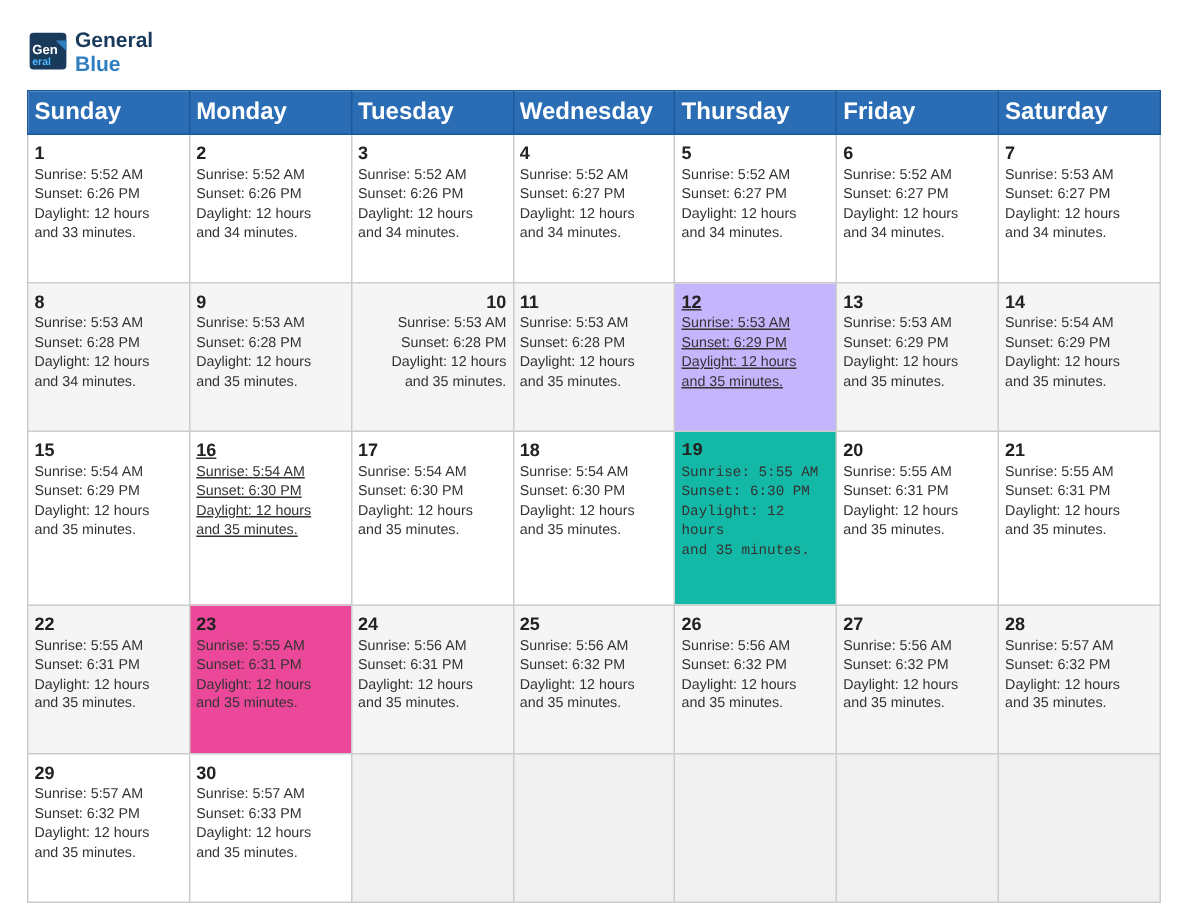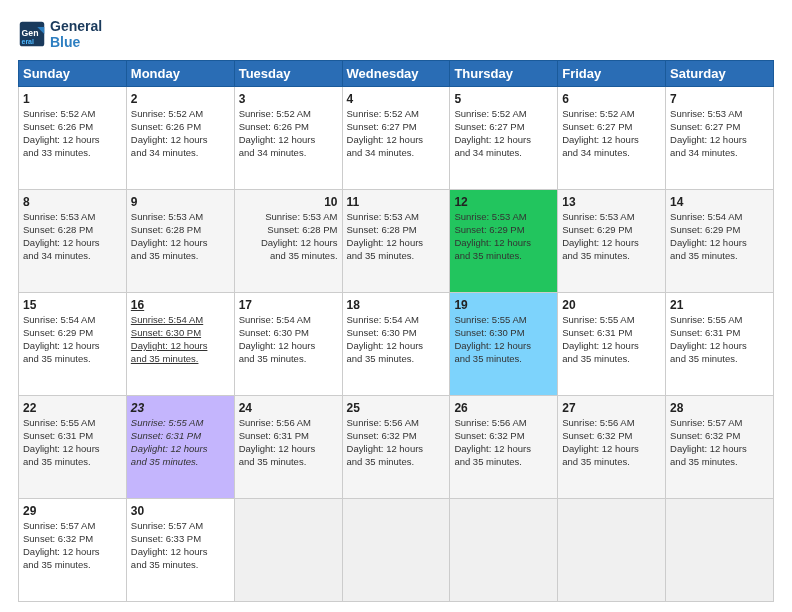--- a/index.html
+++ b/index.html
@@ -48,21 +48,21 @@
     .calendar {
       flex: 1;
       border: 1px solid #ccc;
       border-collapse: collapse;
       width: 100%;
       table-layout: fixed;
     }
     .calendar th {
       background: #2a6db5;
       color: #fff;
-      font-size: 13px;
+      font-size: 16px;
       font-weight: bold;
       padding: 5px 4px;
       text-align: left;
       border: 1px solid #1a5a9a;
     }
     .calendar td {
       vertical-align: top;
       padding: 4px 4px 3px 4px;
       border: 1px solid #ccc;
       font-size: 9.5px;
@@ -196,21 +196,21 @@
             <div>Daylight: 12 hours</div>
             <div>and 35 minutes.</div>
           </td>
           <td style="background: rgb(245, 245, 245);">
             <span class="day-num">11</span>
             <div>Sunrise: 5:53 AM</div>
             <div>Sunset: 6:28 PM</div>
             <div>Daylight: 12 hours</div>
             <div>and 35 minutes.</div>
           </td>
-          <td style="background: #22c55e;">
+          <td style="background: #c4b5fd; text-decoration: underline;">
             <span class="day-num">12</span>
             <div>Sunrise: 5:53 AM</div>
             <div>Sunset: 6:29 PM</div>
             <div>Daylight: 12 hours</div>
             <div>and 35 minutes.</div>
           </td>
           <td style="background: rgb(245, 245, 245); margin-top: 17px;">
             <span class="day-num">13</span>
             <div>Sunrise: 5:53 AM</div>
             <div>Sunset: 6:29 PM</div>
@@ -247,21 +247,21 @@
             <div>Daylight: 12 hours</div>
             <div>and 35 minutes.</div>
           </td>
           <td style="background: rgb(255, 255, 255);">
             <span class="day-num">18</span>
             <div>Sunrise: 5:54 AM</div>
             <div>Sunset: 6:30 PM</div>
             <div>Daylight: 12 hours</div>
             <div>and 35 minutes.</div>
           </td>
-          <td style="background: #7dd3fc;">
+          <td style="background: #14b8a6; font-family: Liberation Mono, monospace;">
             <span class="day-num">19</span>
             <div>Sunrise: 5:55 AM</div>
             <div>Sunset: 6:30 PM</div>
             <div>Daylight: 12 hours</div>
             <div>and 35 minutes.</div>
           </td>
           <td style="background: rgb(255, 255, 255);">
             <span class="day-num">20</span>
             <div>Sunrise: 5:55 AM</div>
             <div>Sunset: 6:31 PM</div>
@@ -277,21 +277,21 @@
           </td>
         </tr>
         <tr>
           <td style="background: rgb(245, 245, 245);">
             <span class="day-num">22</span>
             <div>Sunrise: 5:55 AM</div>
             <div>Sunset: 6:31 PM</div>
             <div>Daylight: 12 hours</div>
             <div>and 35 minutes.</div>
           </td>
-          <td style="background: #c4b5fd; font-style: italic;">
+          <td style="background: #ec4899;">
             <span class="day-num">23</span>
             <div>Sunrise: 5:55 AM</div>
             <div>Sunset: 6:31 PM</div>
             <div>Daylight: 12 hours</div>
             <div>and 35 minutes.</div>
           </td>
           <td style="background: rgb(245, 245, 245);">
             <span class="day-num">24</span>
             <div>Sunrise: 5:56 AM</div>
             <div>Sunset: 6:31 PM</div>

